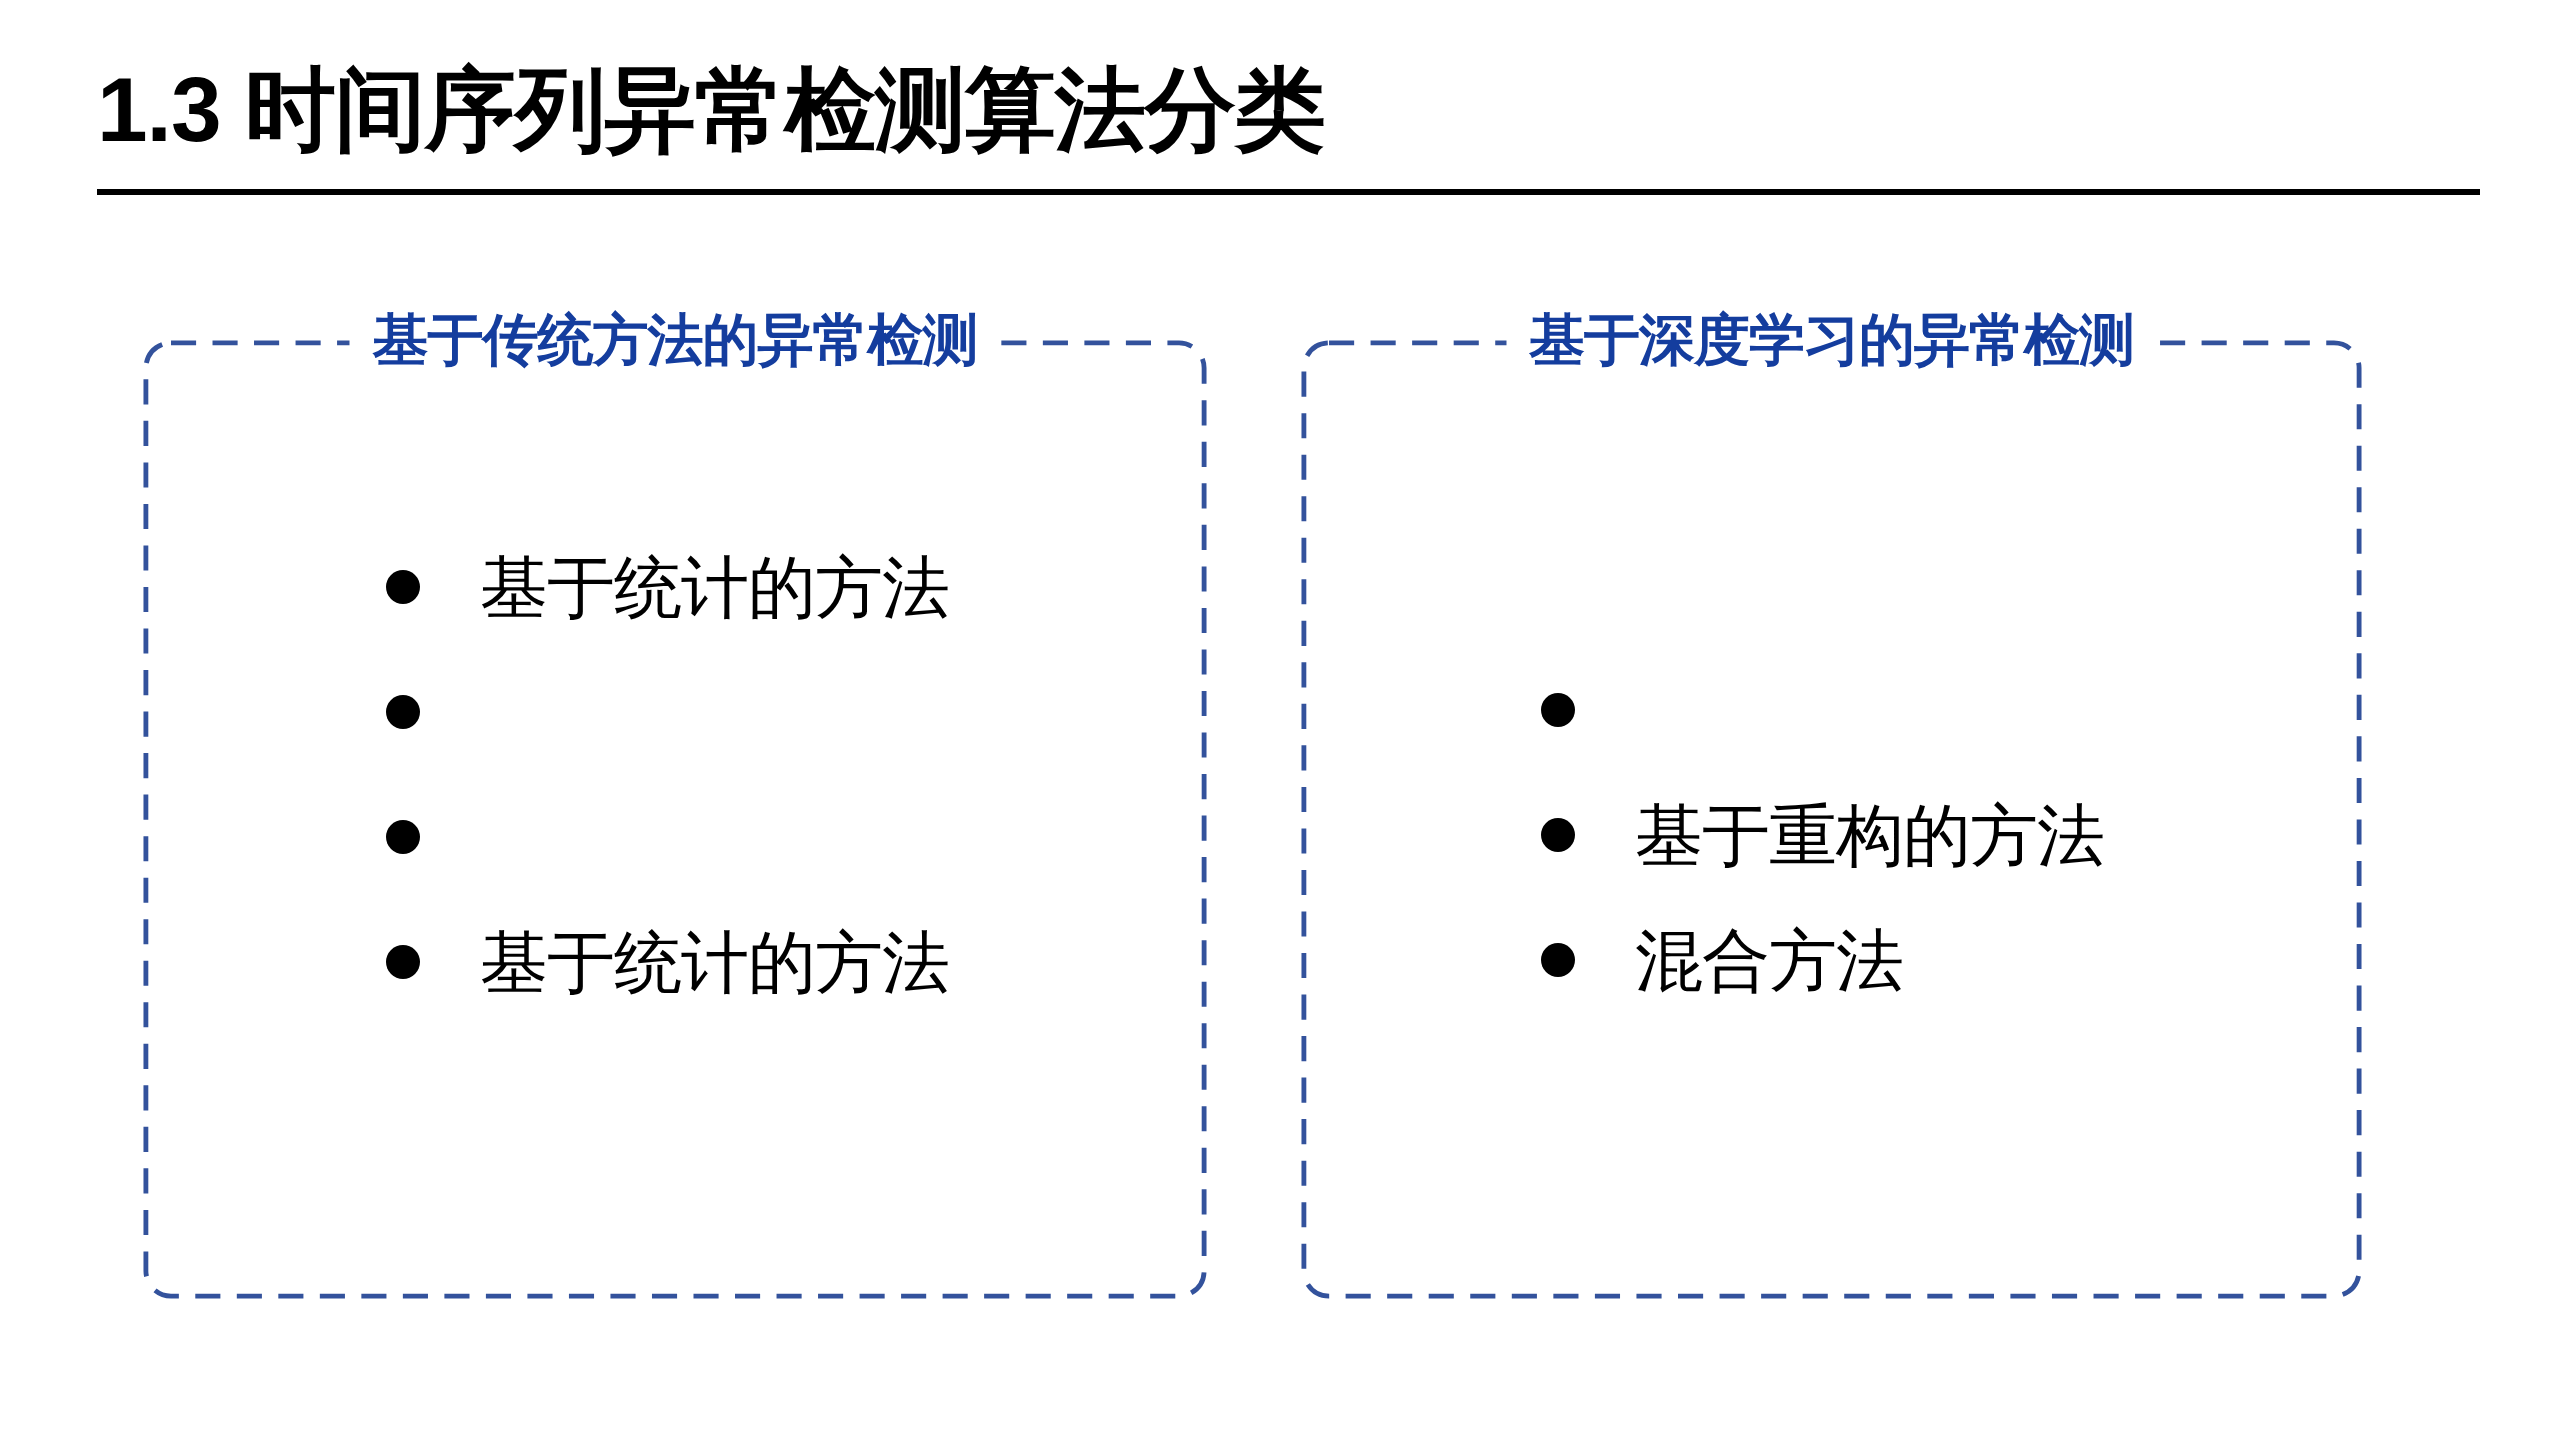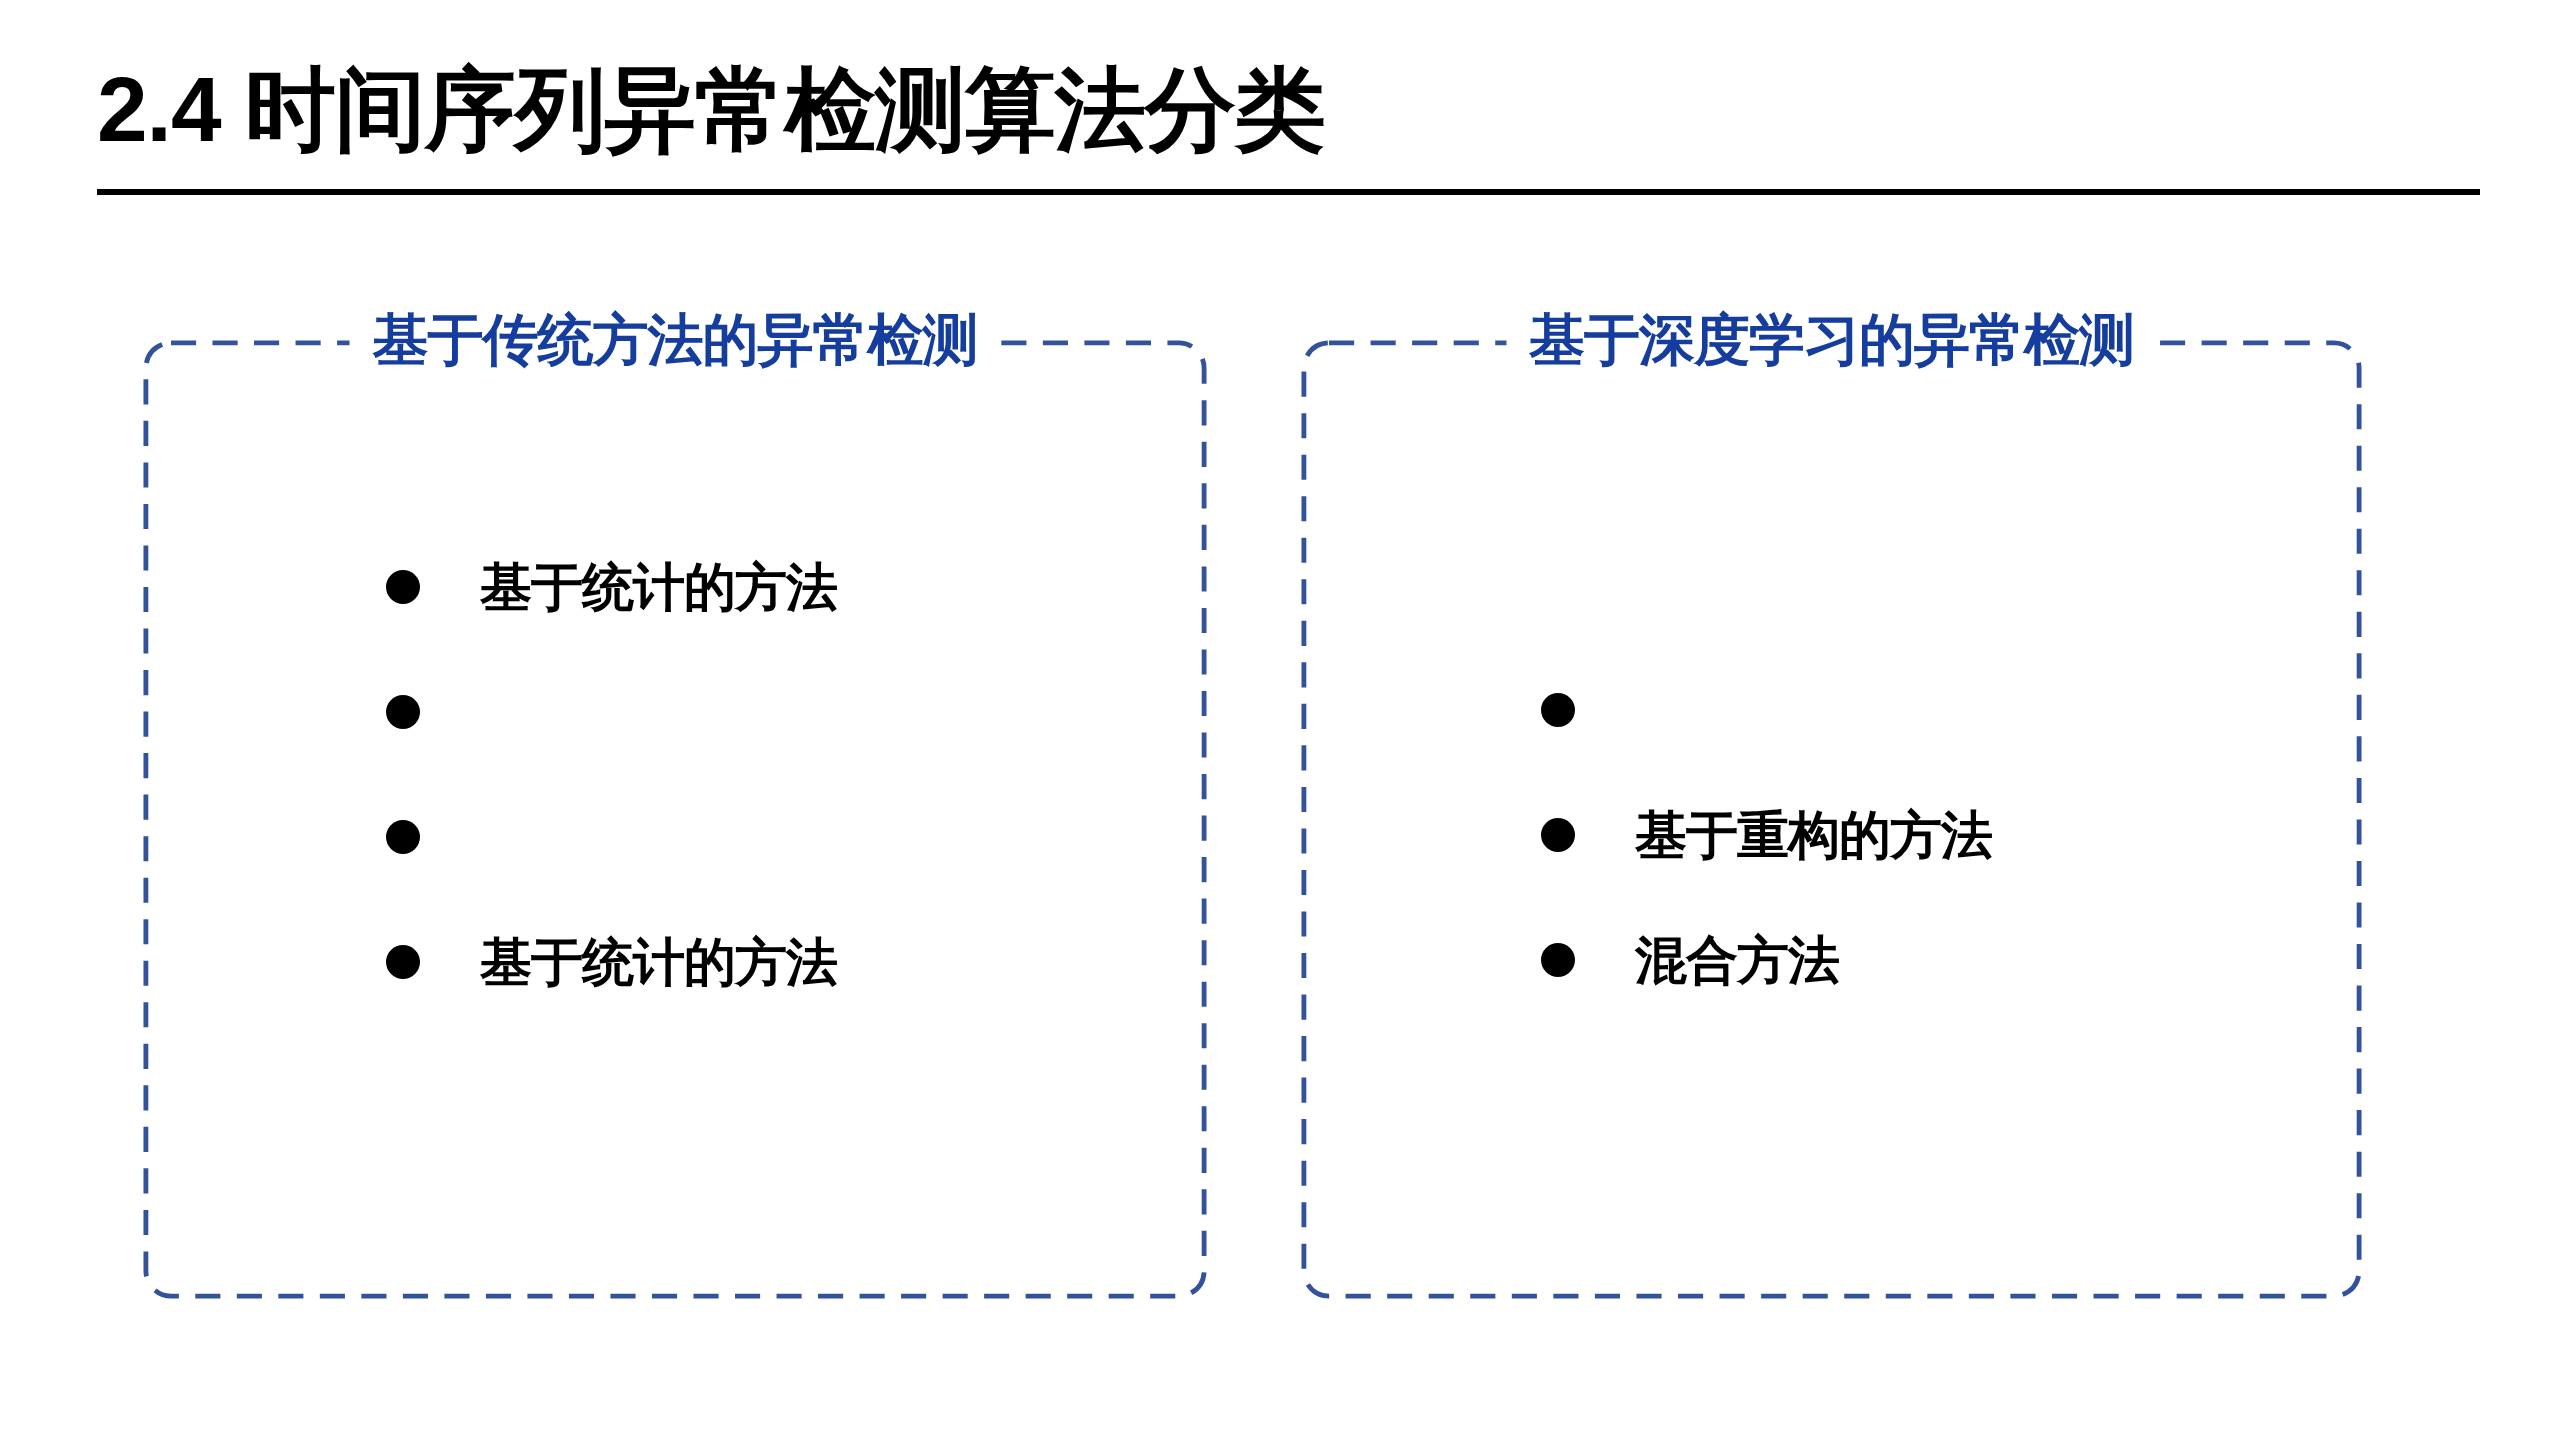--- a/index.html
+++ b/index.html
@@ -71,32 +71,32 @@
     height:125px;
   }
   .bullet-dot{
     width:34px; height:34px;
     border-radius:50%;
     background:var(--text-black);
     flex:0 0 auto;
     margin-right:60px;
   }
   .item-label{
-    font-size:52px;
-    font-weight:700;
+    font-size:68px;
+    font-weight:400;
     color:var(--text-black);
     letter-spacing:-1px;
     white-space:nowrap;
     line-height:1;
   }
 </style>
 </head>
 <body>
 
-<h1 class="slide-title">2.4 时间序列异常检测算法分类</h1>
+<h1 class="slide-title">1.3 时间序列异常检测算法分类</h1>
 <div class="title-rule"></div>
 
 <section class="category-box left">
   <svg class="border-svg" viewBox="0 0 1102 993" preserveAspectRatio="none">
     <rect x="3" y="3" width="1096" height="987" rx="26" ry="26" fill="none" stroke="#33529C" stroke-width="5" stroke-dasharray="26 17"></rect>
   </svg>
   <div class="category-title">基于传统方法的异常检测</div>
   <div class="bullet-list">
     <div class="list-item">
       <span class="bullet-dot"></span>

